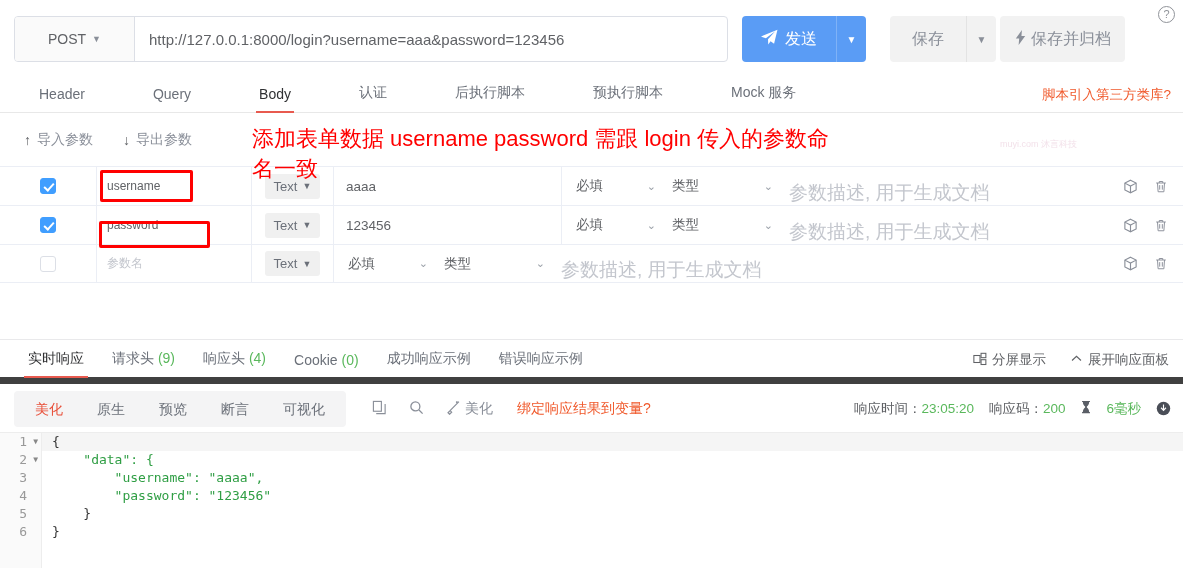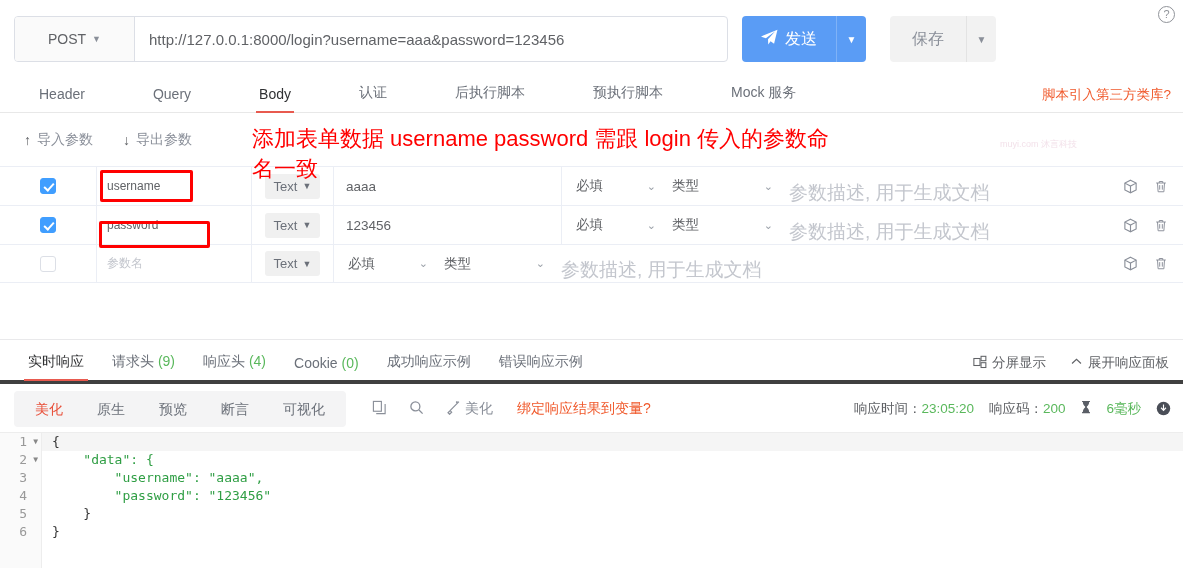--- a/index.html
+++ b/index.html
@@ -133,21 +133,21 @@
   .ico { color: #8a8f99; cursor: pointer; display:inline-flex; }
 
   
   .gapband { position: absolute; left:0; top: 305px; width: 1183px; height: 35px; background:#fff; }
   .gapline { position:absolute; left:0; top:339px; width:1183px; height:1px; background:#e9e9eb;}
 
   
   .rtabs {
     position: absolute; left: 0; top: 344px; width: 1183px; height: 40px;
     display: flex; align-items: flex-end; padding-left: 14px;
-    border-bottom: 4px solid #404040;
+    border-bottom: 7px solid #404040;
   }
   .rtab { position: relative; padding: 0 14px 9px; font-size: 14px; color:#6b7079; cursor:pointer; white-space:nowrap;}
   .rtab.active { color:#303133; font-weight:500; }
   .rtab.active::after {
     content:""; position:absolute; left:10px; right:10px; bottom:-1px; height:2.5px; background:#e85a4f;
   }
   .cnt { color:#5ab85c; }
   .rtabs-right { position:absolute; right:14px; bottom:8px; display:flex; gap:24px; align-items:center; }
   .rr-item { display:flex; align-items:center; gap:5px; color:#606266; font-size:13.5px; cursor:pointer; }
 
@@ -221,20 +221,28 @@
 
     <div class="btn-save">
       <div class="main">
         <span>保存</span>
       </div>
       <div class="split">
         <span>▼</span>
       </div>
     </div>
 
+    <div class="btn-archive">
+      <span>
+        <svg width="13" height="15" viewBox="0 0 10 16" fill="#8a8f99">
+            <path d="M6.5 0 0 9h3.6L3 16 10 6.5H6z"></path>
+          </svg>
+      </span>
+      <span>保存并归档</span>
+    </div>
 
     <div class="help-q">?</div>
   </div>
 
   <div class="tabs">
     <div class="tab"><span>Header</span></div>
     <div class="tab"><span>Query</span></div>
     <div class="tab active"><span>Body</span></div>
     <div class="tab"><span>认证</span></div>
     <div class="tab"><span>后执行脚本</span></div>

